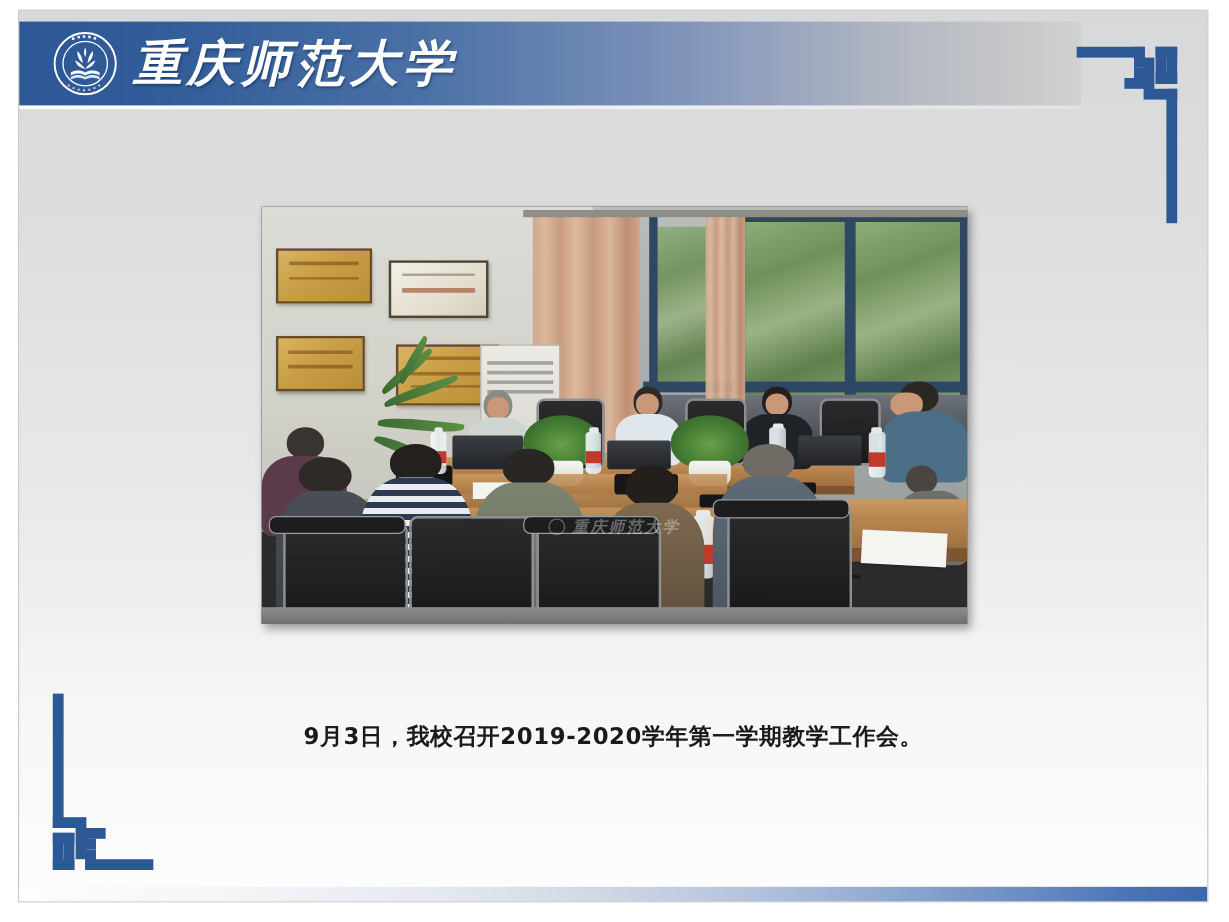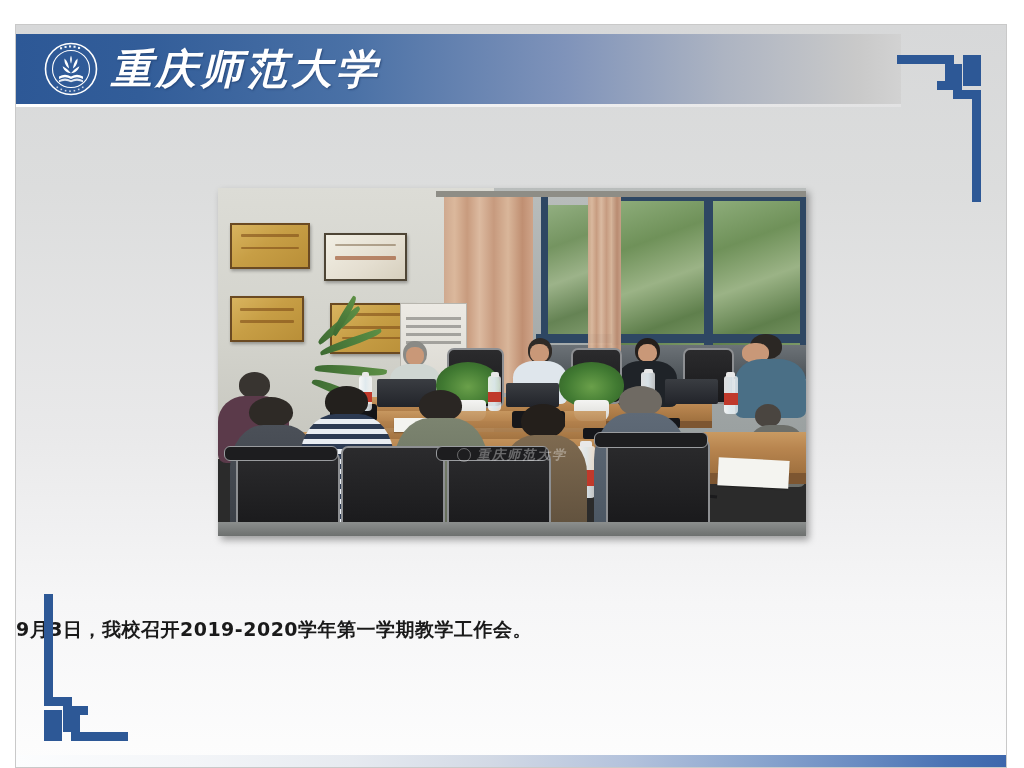--- a/index.html
+++ b/index.html
@@ -16,21 +16,20 @@
   #slide {
     position: absolute;
     left: 15px;
     top: 8px;
     width: 992px;
     height: 744px;
     background: linear-gradient(to bottom, #d7d8d9 0%, #dcdddd 22%, #e9e9ea 55%, #f6f6f7 78%, #fdfdfd 100%);
     border: 1px solid #c9c9c9;
     box-sizing: border-box;
     overflow: hidden;
-    margin-top: 16px;
   }
 
   
   #header-band {
     position: absolute;
     left: 0;
     top: 9px;
     width: 885px;
     height: 70px;
     background: linear-gradient(to right, #2d5896 0%, #325d99 14%, #4a71a6 38%, #7f93ba 62%, #adb4c2 80%, #c9c9c9 95%, #d2d2d2 100%);
@@ -236,20 +235,21 @@
     border: 1.5px solid rgba(255,255,255,0.34);
     border-radius: 50%;
   }
 
   
   #caption {
     position: absolute;
     left: 0;
     right: 0;
     top: 592px;
+    text-align: center;
     color: #1a1a1a;
     font-family: "DejaVu Sans", sans-serif;
     font-size: 19px;
     font-weight: bold;
     letter-spacing: 0.5px;
   }
   #bottom-band {
     position: absolute;
     left: 0;
     bottom: -88px;

